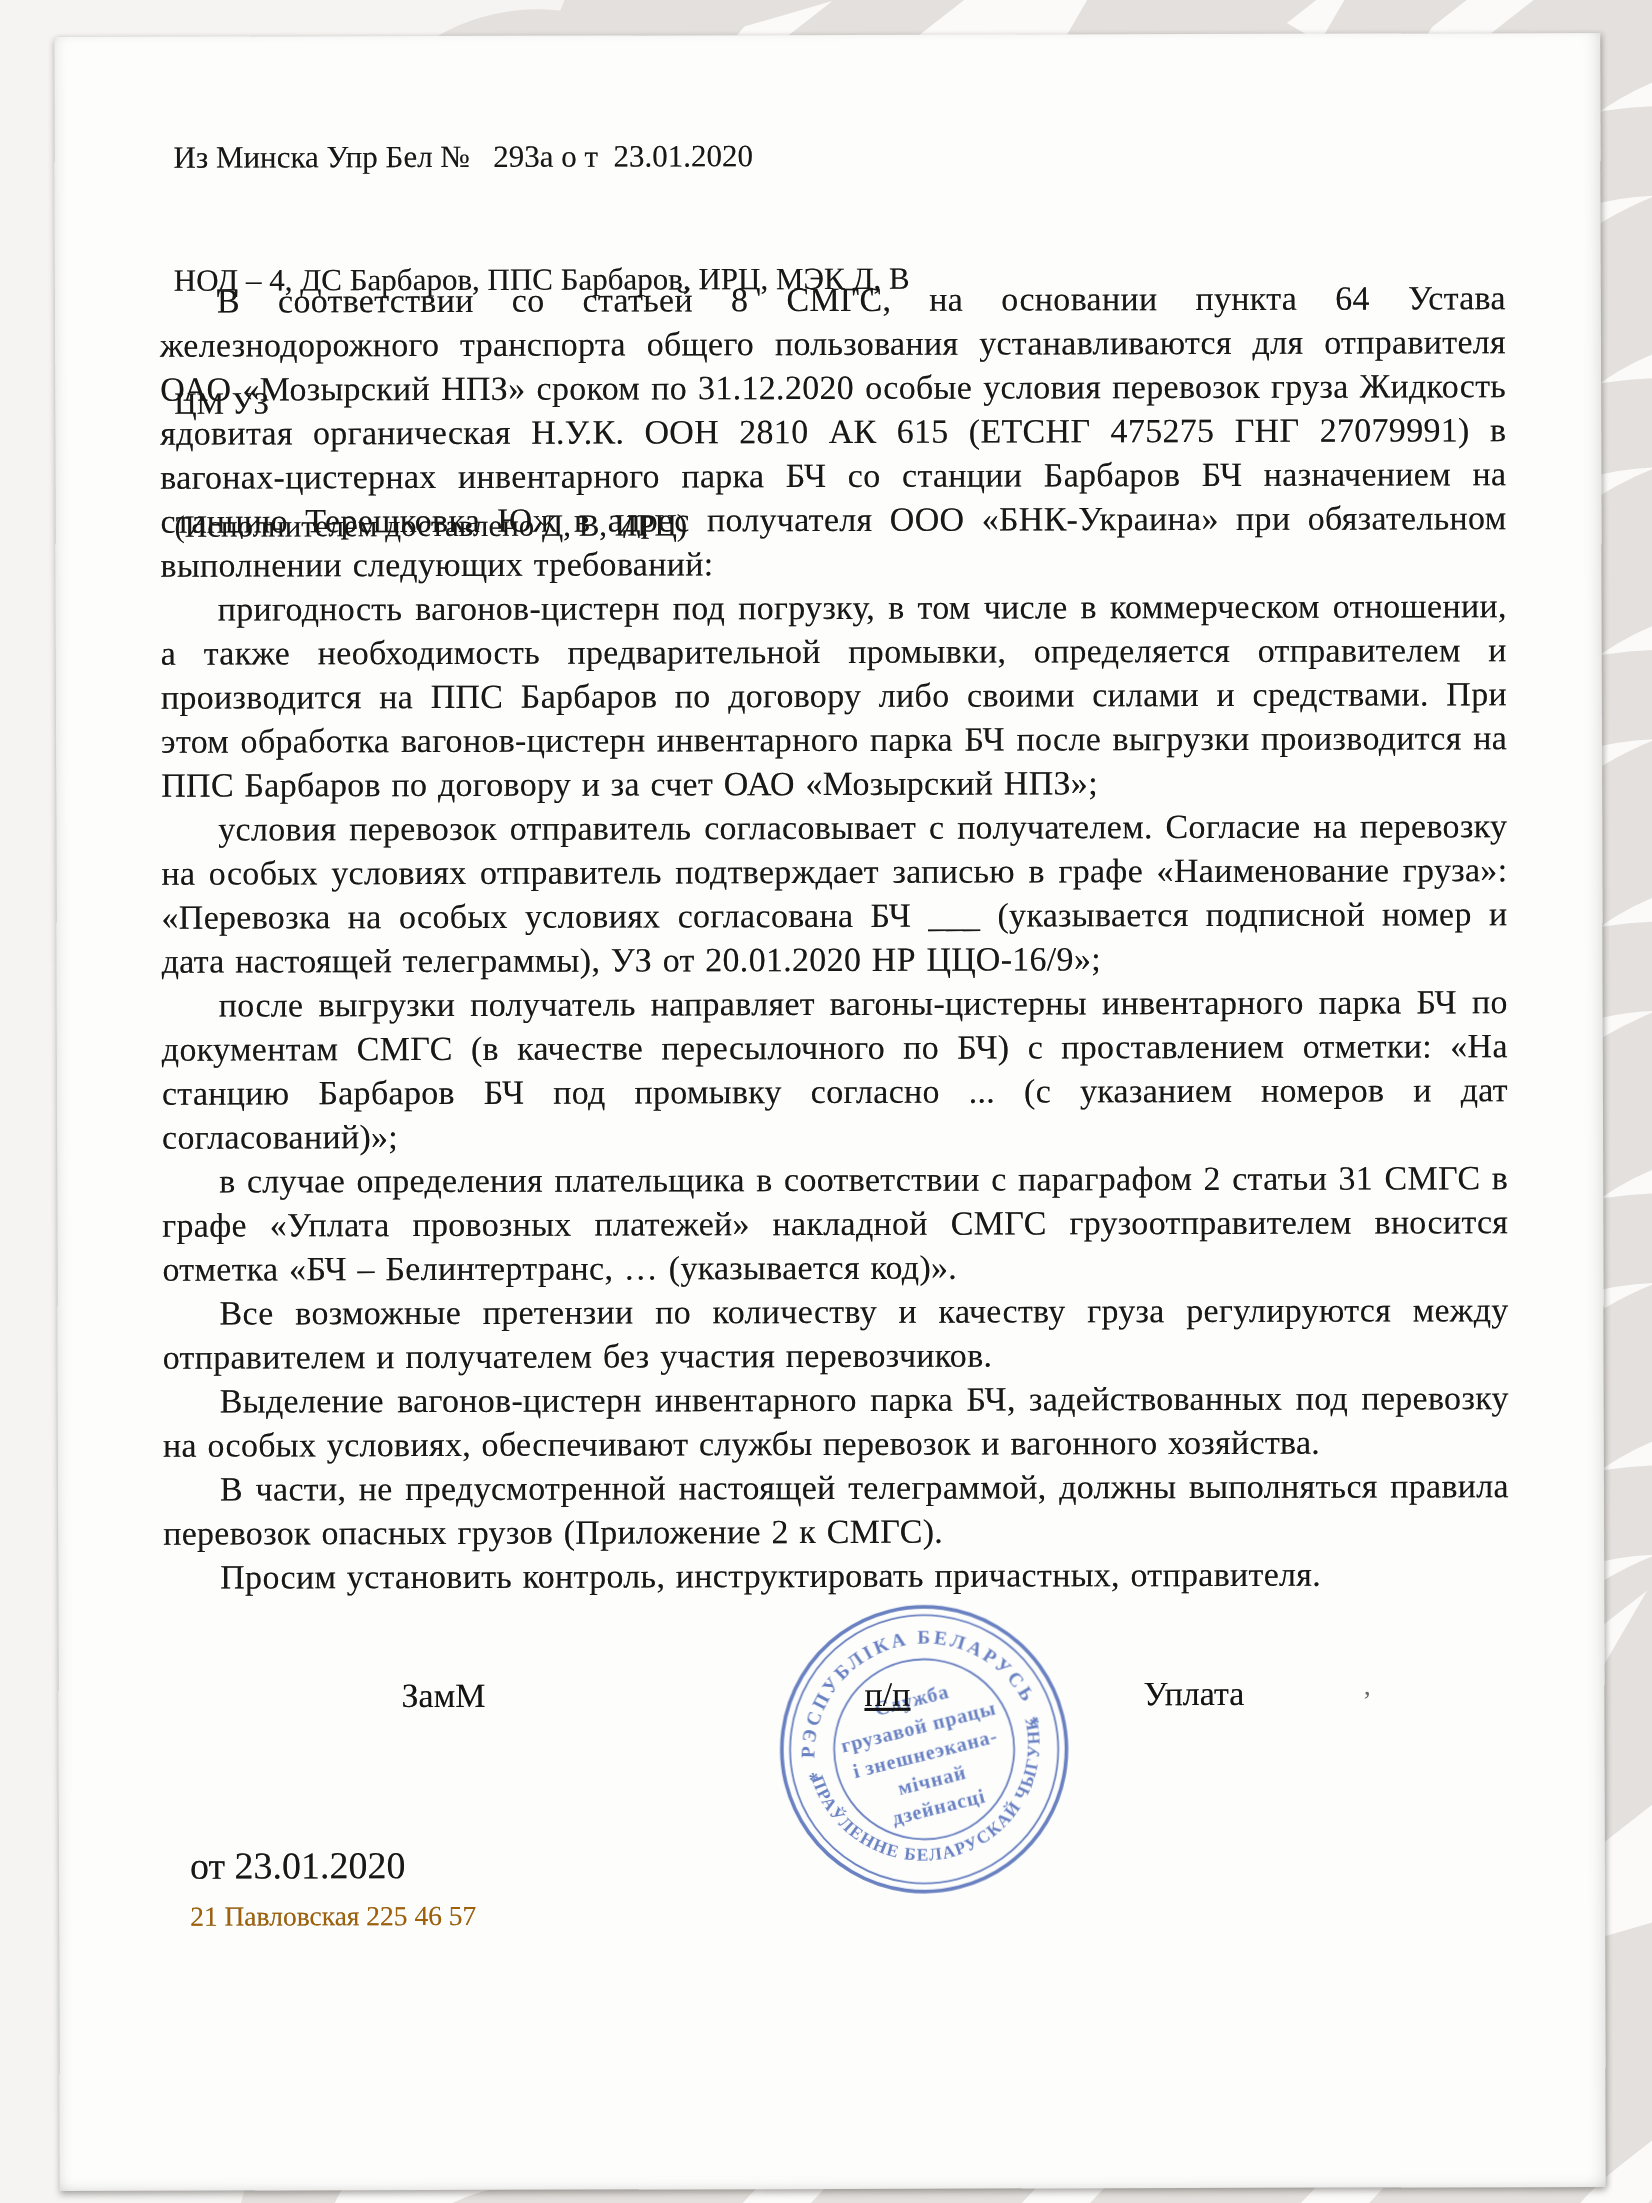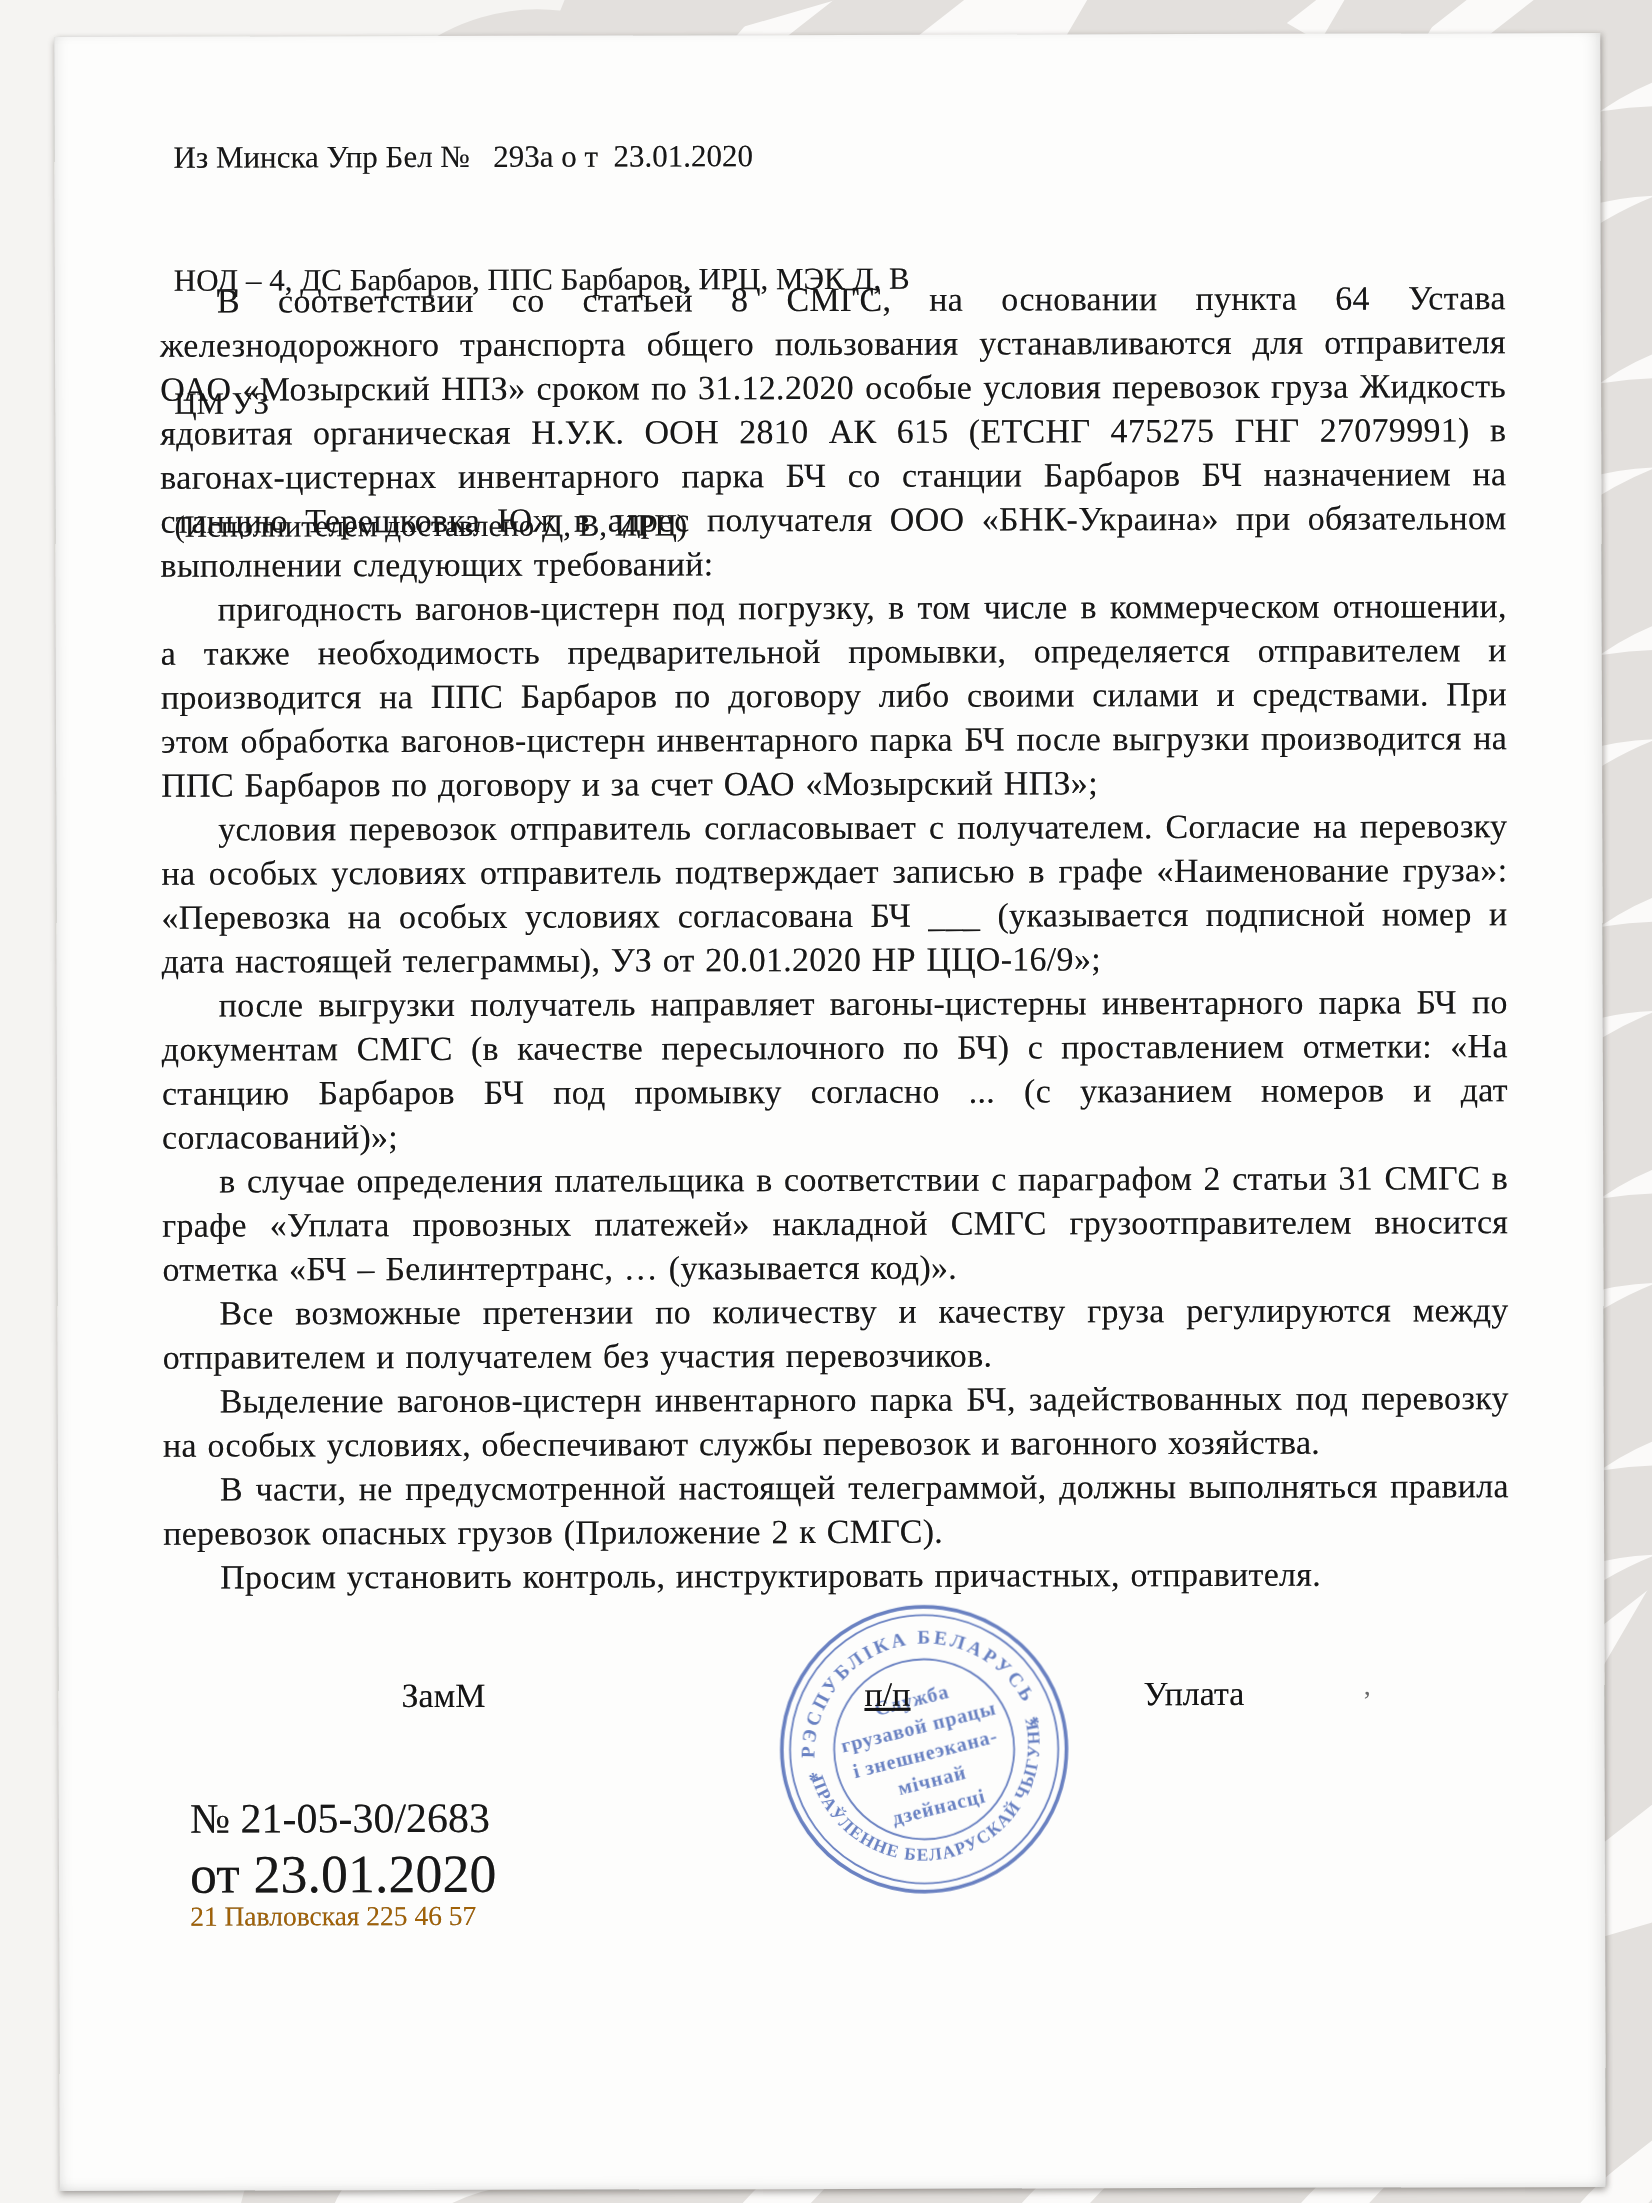--- a/index.html
+++ b/index.html
@@ -48,21 +48,21 @@
   .stamp .ring{stroke:#5671ba;fill:none;}
   .stamp text{fill:#5571bb;font-family:"Liberation Serif","DejaVu Serif",serif;font-weight:bold;}
   .stamp .arc-t{font-size:21px;letter-spacing:3.5px;}
   .stamp .arc-b{font-size:19px;letter-spacing:1.5px;}
   .stamp .ctr{font-size:22px;letter-spacing:1px;text-anchor:middle;}
   .stamp .star{font-size:22px;text-anchor:middle;}
   .ftr-num{
     position:absolute;left:131px;top:1758px;font-size:42px;color:#181818;
     text-shadow:0 0 0.6px rgba(0,0,0,.45);
   }
-  .ftr-date{position:absolute;left:131px;top:1807px;font-size:54px;color:#181818;
+  .ftr-date{position:absolute;left:131px;top:1807px;font-size:38px;color:#181818;
     text-shadow:0 0 0.6px rgba(0,0,0,.45);}
   .ftr-contact{position:absolute;left:131px;top:1864px;font-size:27.5px;color:#a16207;
     text-shadow:0 0 0.5px rgba(0,0,0,.4);}
 </style>
 </head>
 <body>
 
 <div class="bg-layer">
   <svg width="1653" height="2204" viewBox="0 0 1800 2400">
     <defs>
@@ -258,18 +258,17 @@
       <text class="ctr" x="0" y="42">мічнай</text>
       <text class="ctr" x="0" y="72">дзейнасці</text>
     </g>
   </svg>
 
   <div class="sig sig-left">ЗамМ</div>
   <div class="sig sig-mid">п/п</div>
   <div class="sig sig-right">Уплата</div>
   <div class="artifact">‚</div>
 
-  <div class="ftr-num">№ 21-05-30/2683</div>
   <div class="ftr-date">от  23.01.2020</div>
   <div class="ftr-contact">21 Павловская 225 46 57</div>
 
 </div>
 
 
 </body></html>

